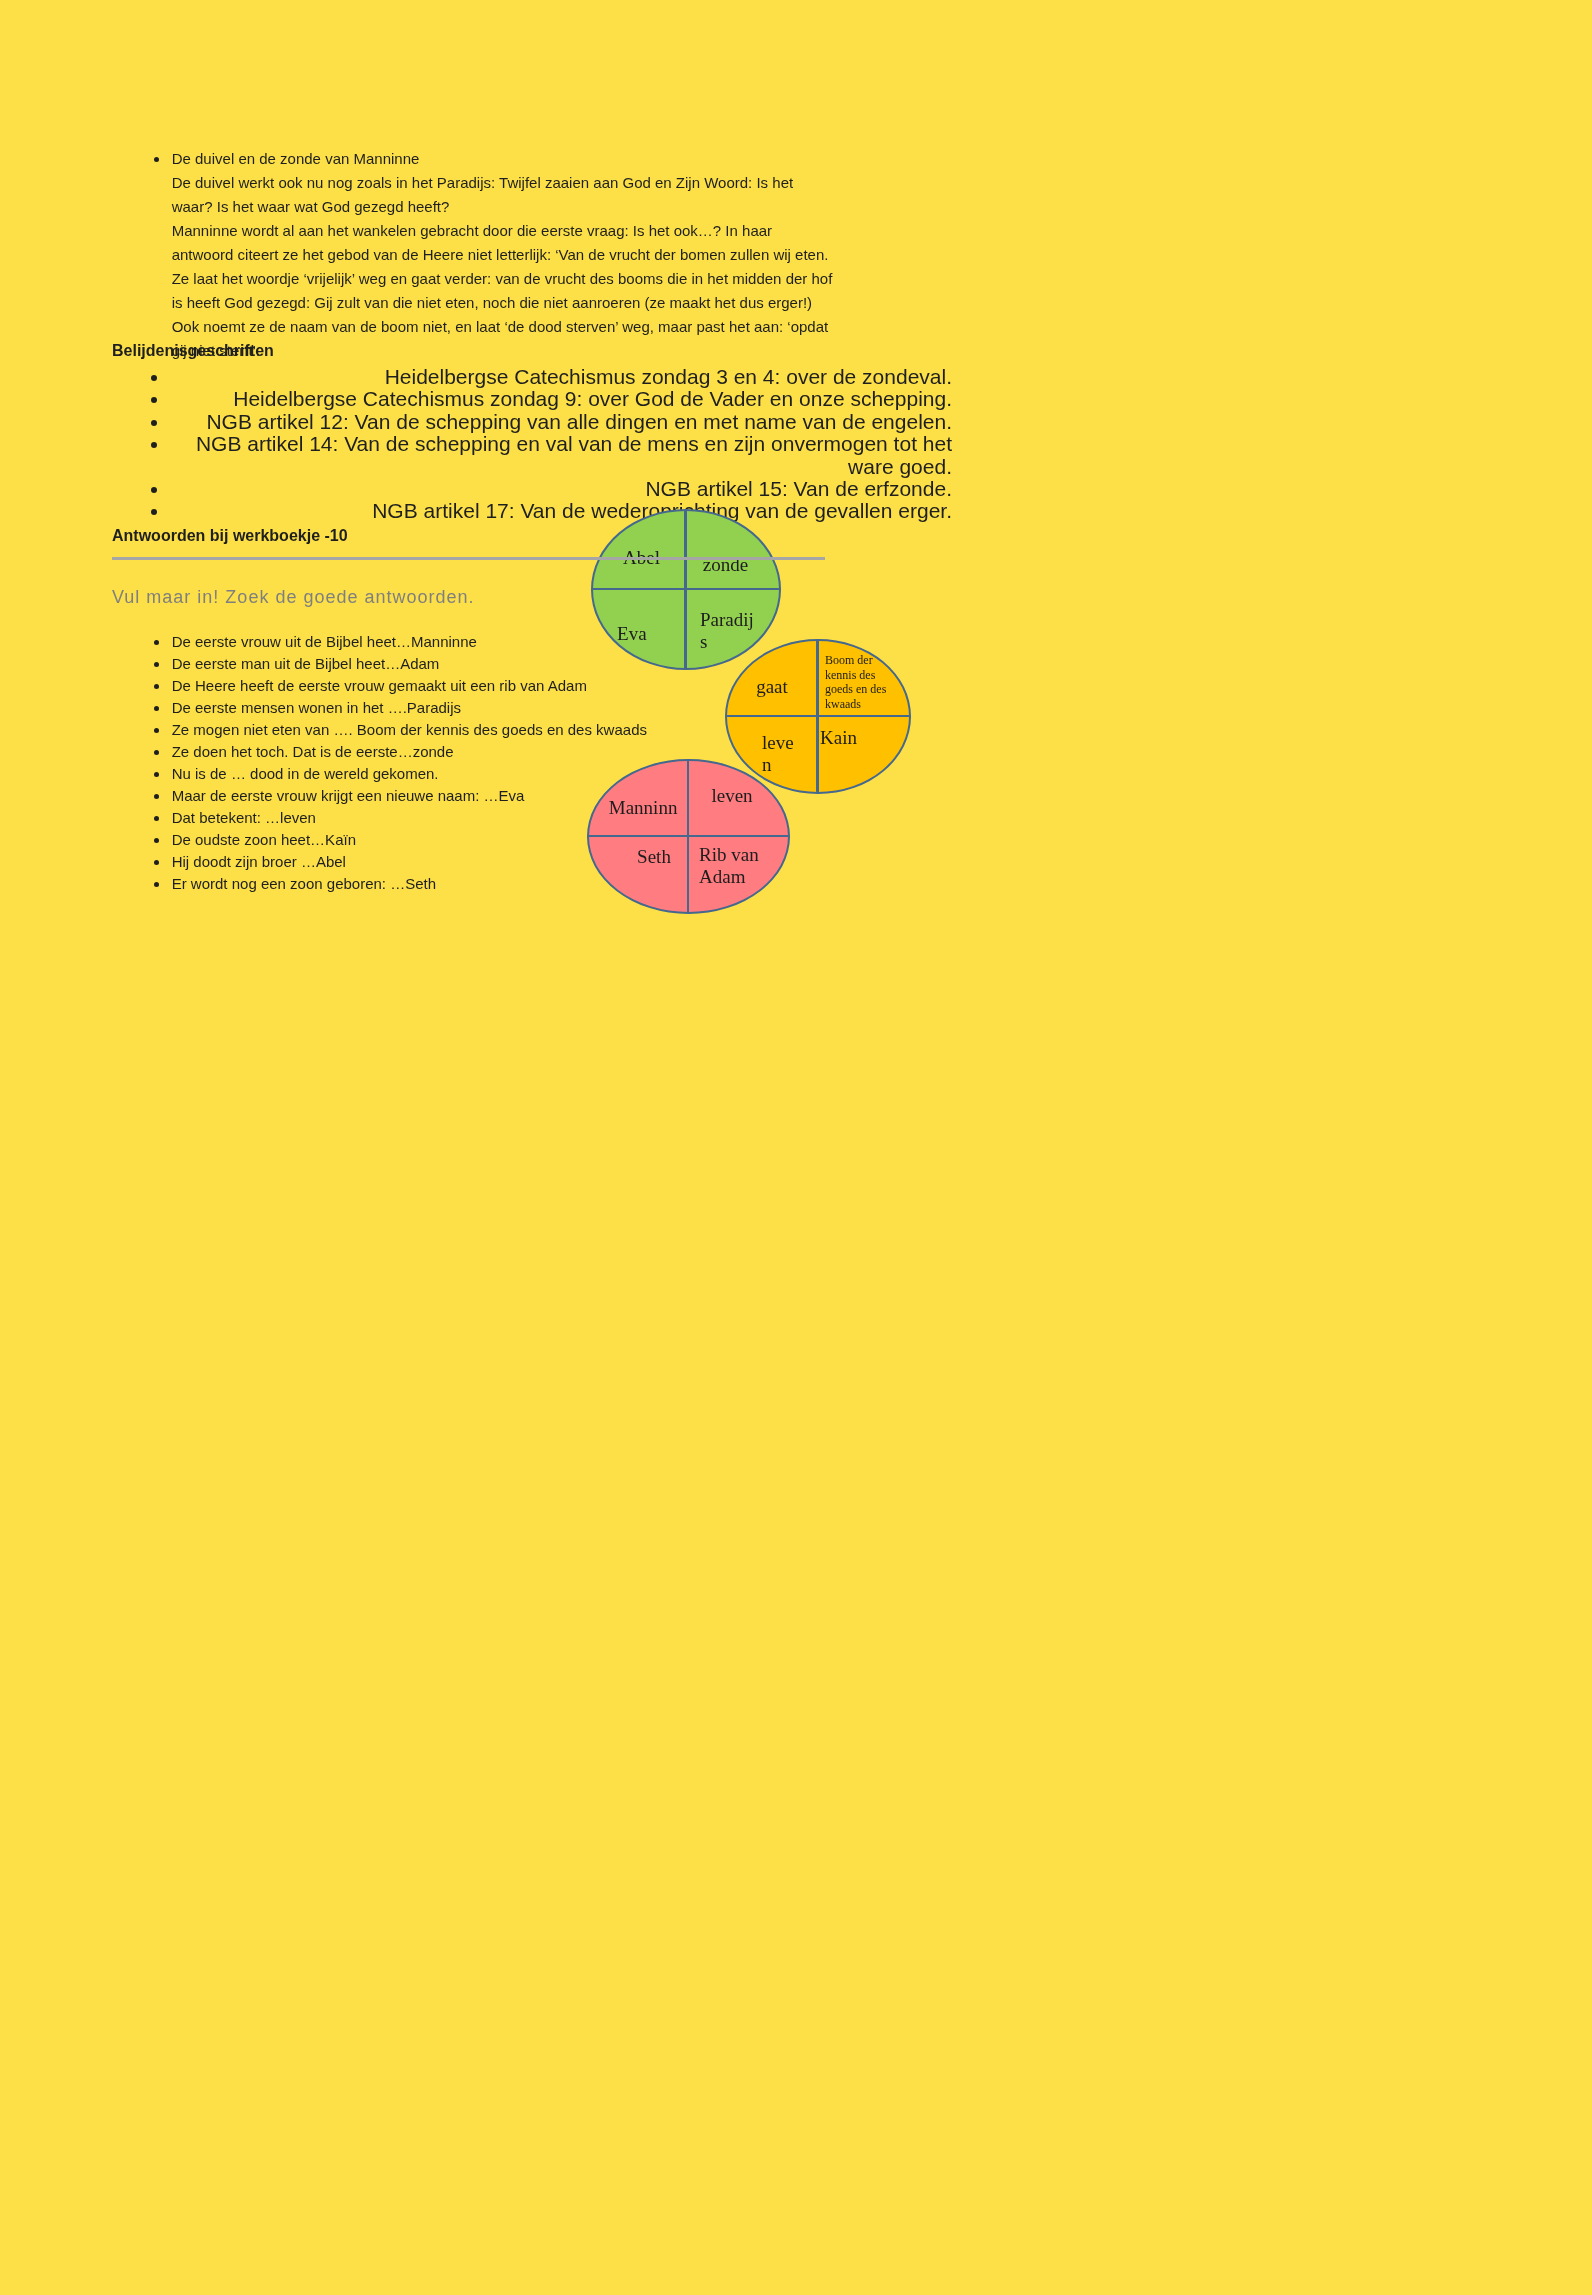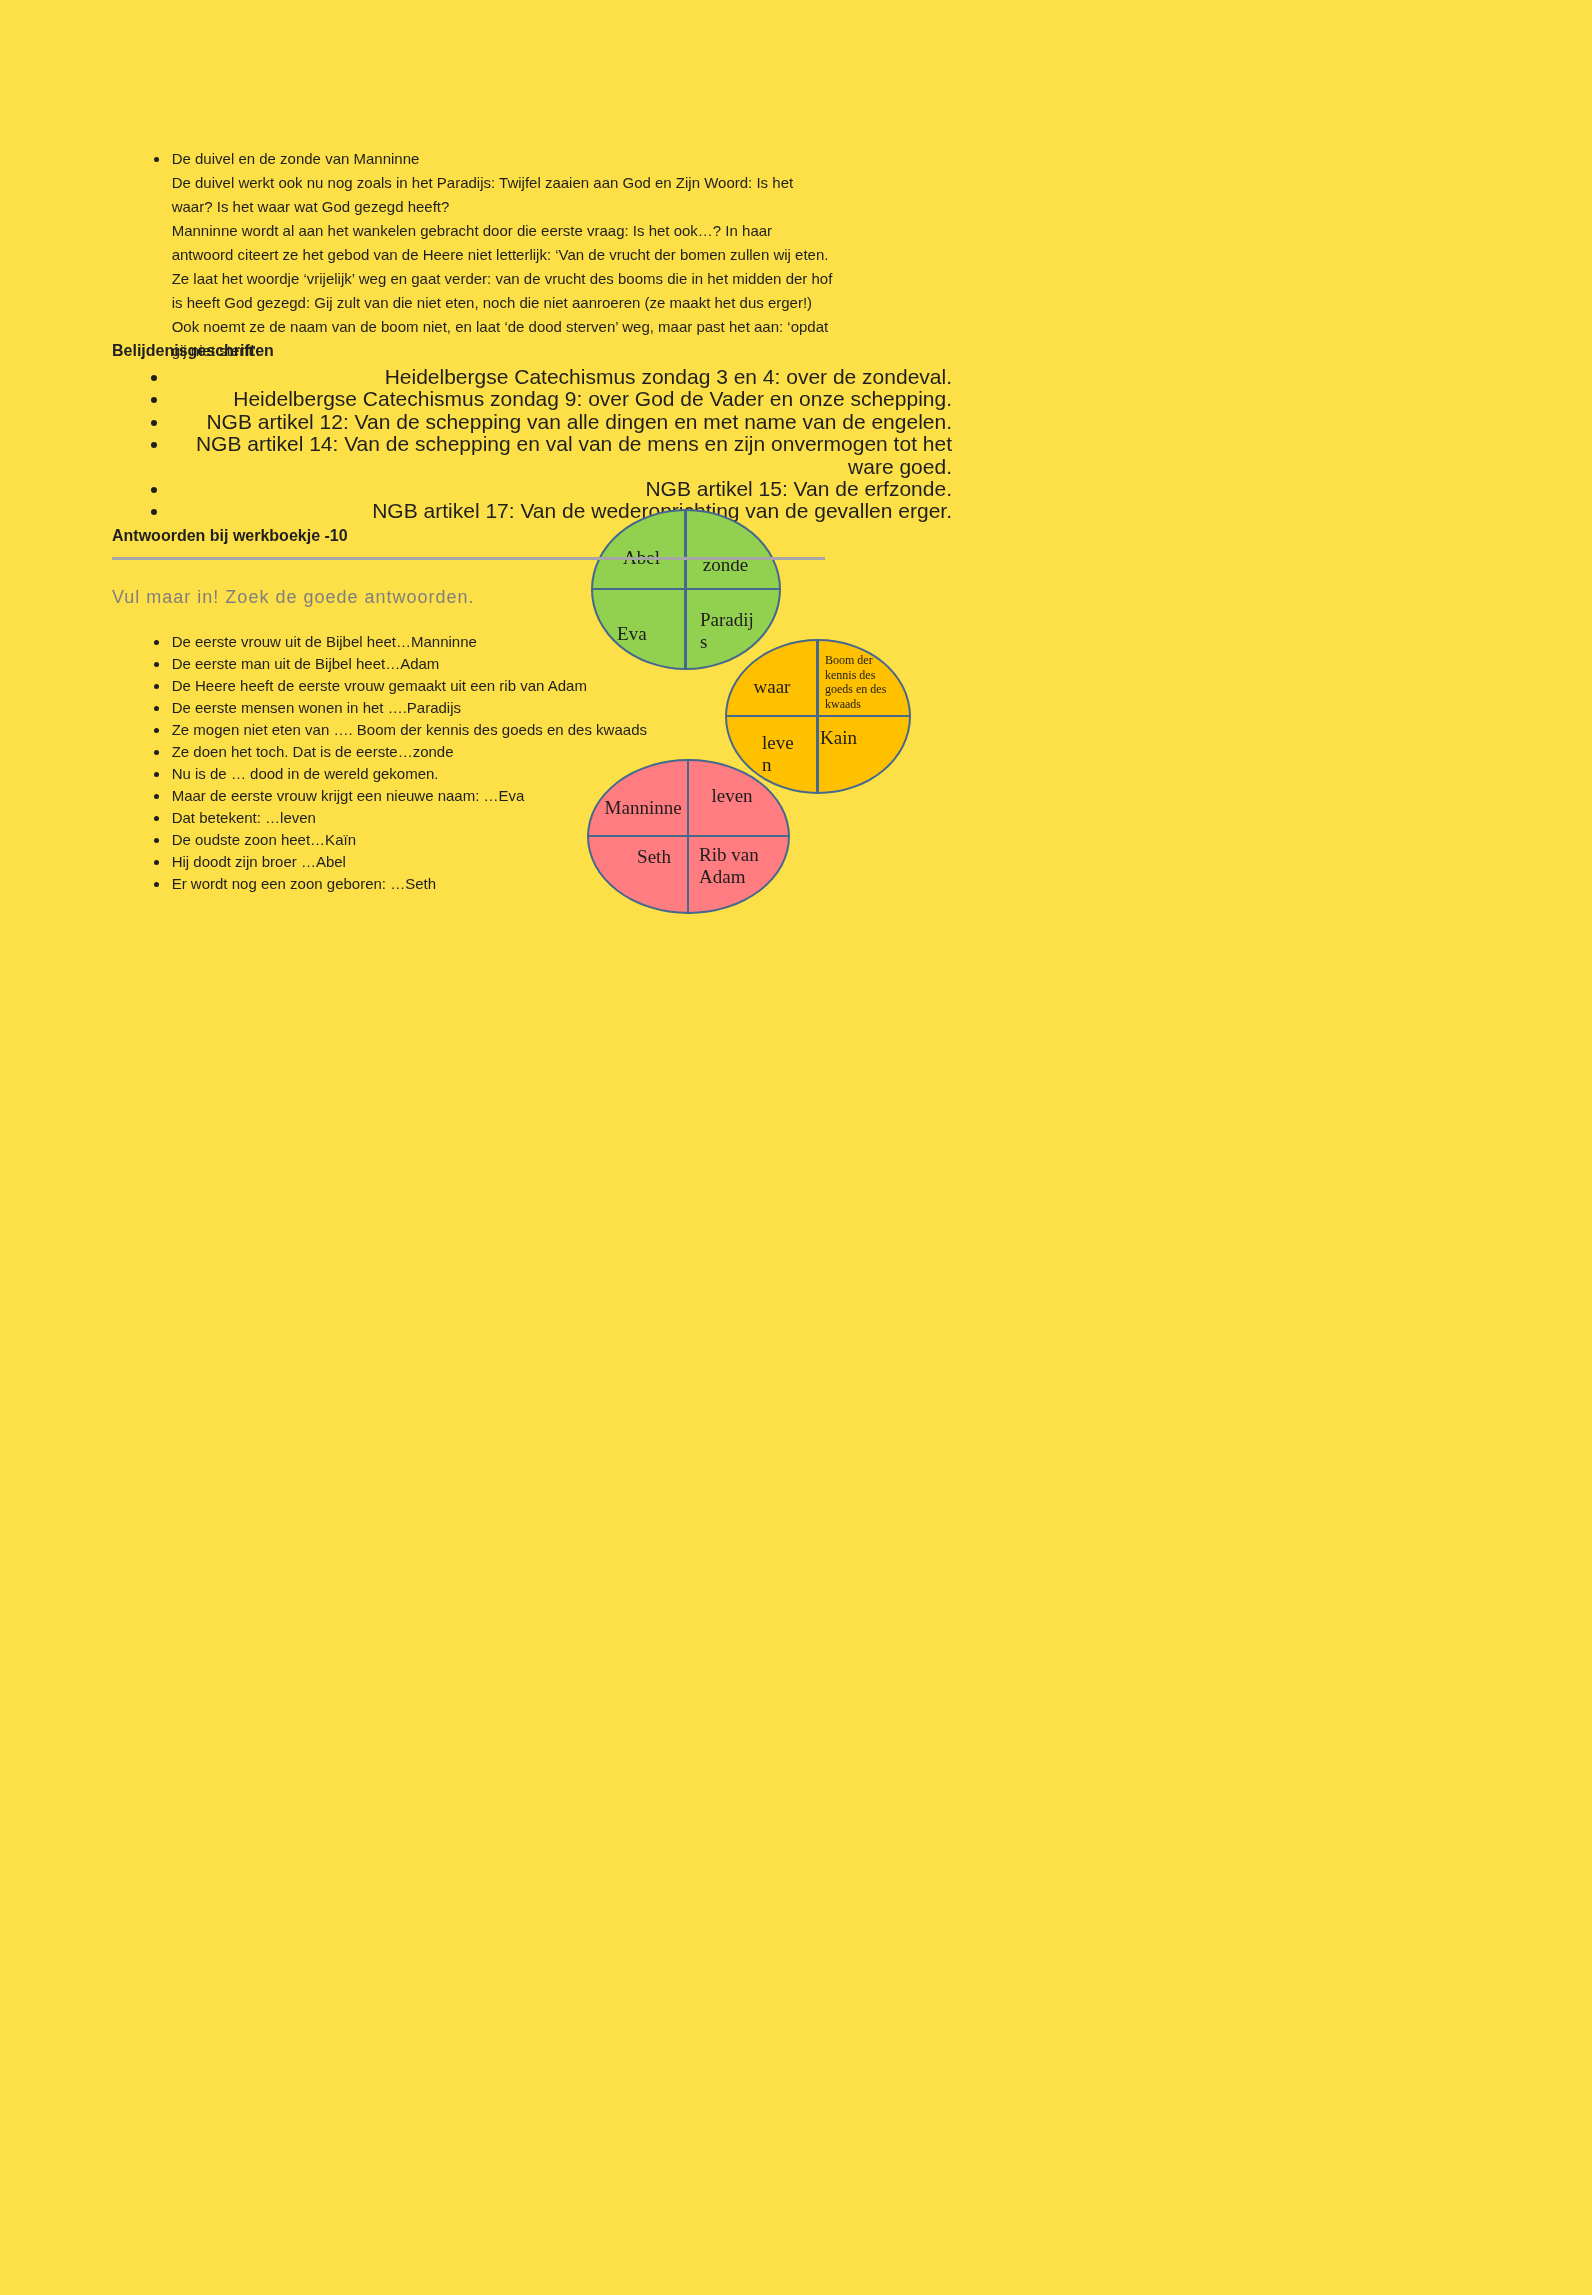--- a/index.html
+++ b/index.html
@@ -104,29 +104,29 @@
     <div class="divider-v"></div>
     <span class="q g-tl">Abel</span>
     <span class="q g-tr">zonde</span>
     <span class="q g-bl">Eva</span>
     <span class="q g-br">Paradijs</span>
   </div>
 
   <div class="circle c-yellow" style="background-color: rgb(255, 192, 0);">
     <div class="divider-h"></div>
     <div class="divider-v"></div>
-    <span class="q y-tl">waar</span>
+    <span class="q y-tl">gaat</span>
     <span class="q y-tr">Boom der kennis des goeds en des kwaads</span>
     <span class="q y-bl">leven</span>
     <span class="q y-br">Kain</span>
   </div>
 
   <div class="circle c-pink" style="background-color: rgb(255, 124, 128);">
     <div class="divider-h"></div>
     <div class="divider-v"></div>
-    <span class="q p-tl">Manninne</span>
+    <span class="q p-tl">Manninn</span>
     <span class="q p-tr">leven</span>
     <span class="q p-bl">Seth</span>
     <span class="q p-br">Rib van Adam</span>
   </div>
 
 </div>
 
 
 </body></html>

